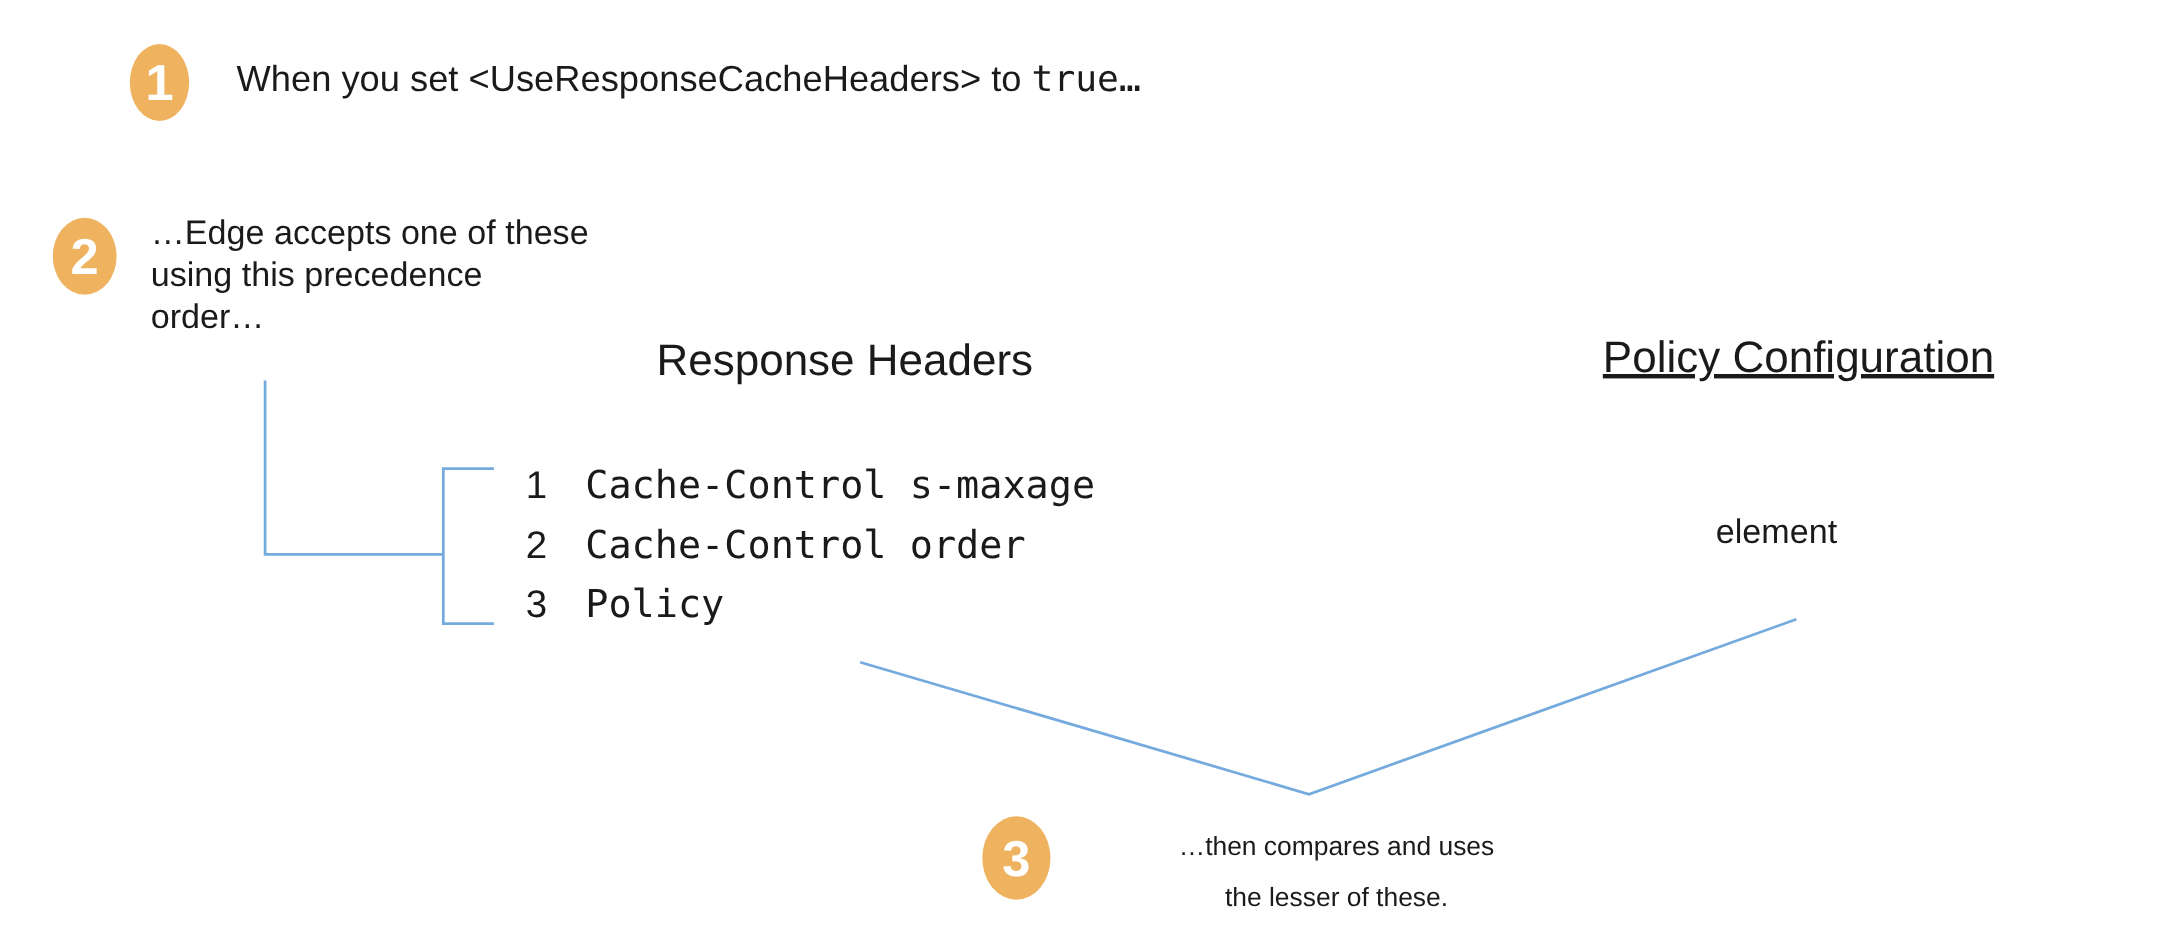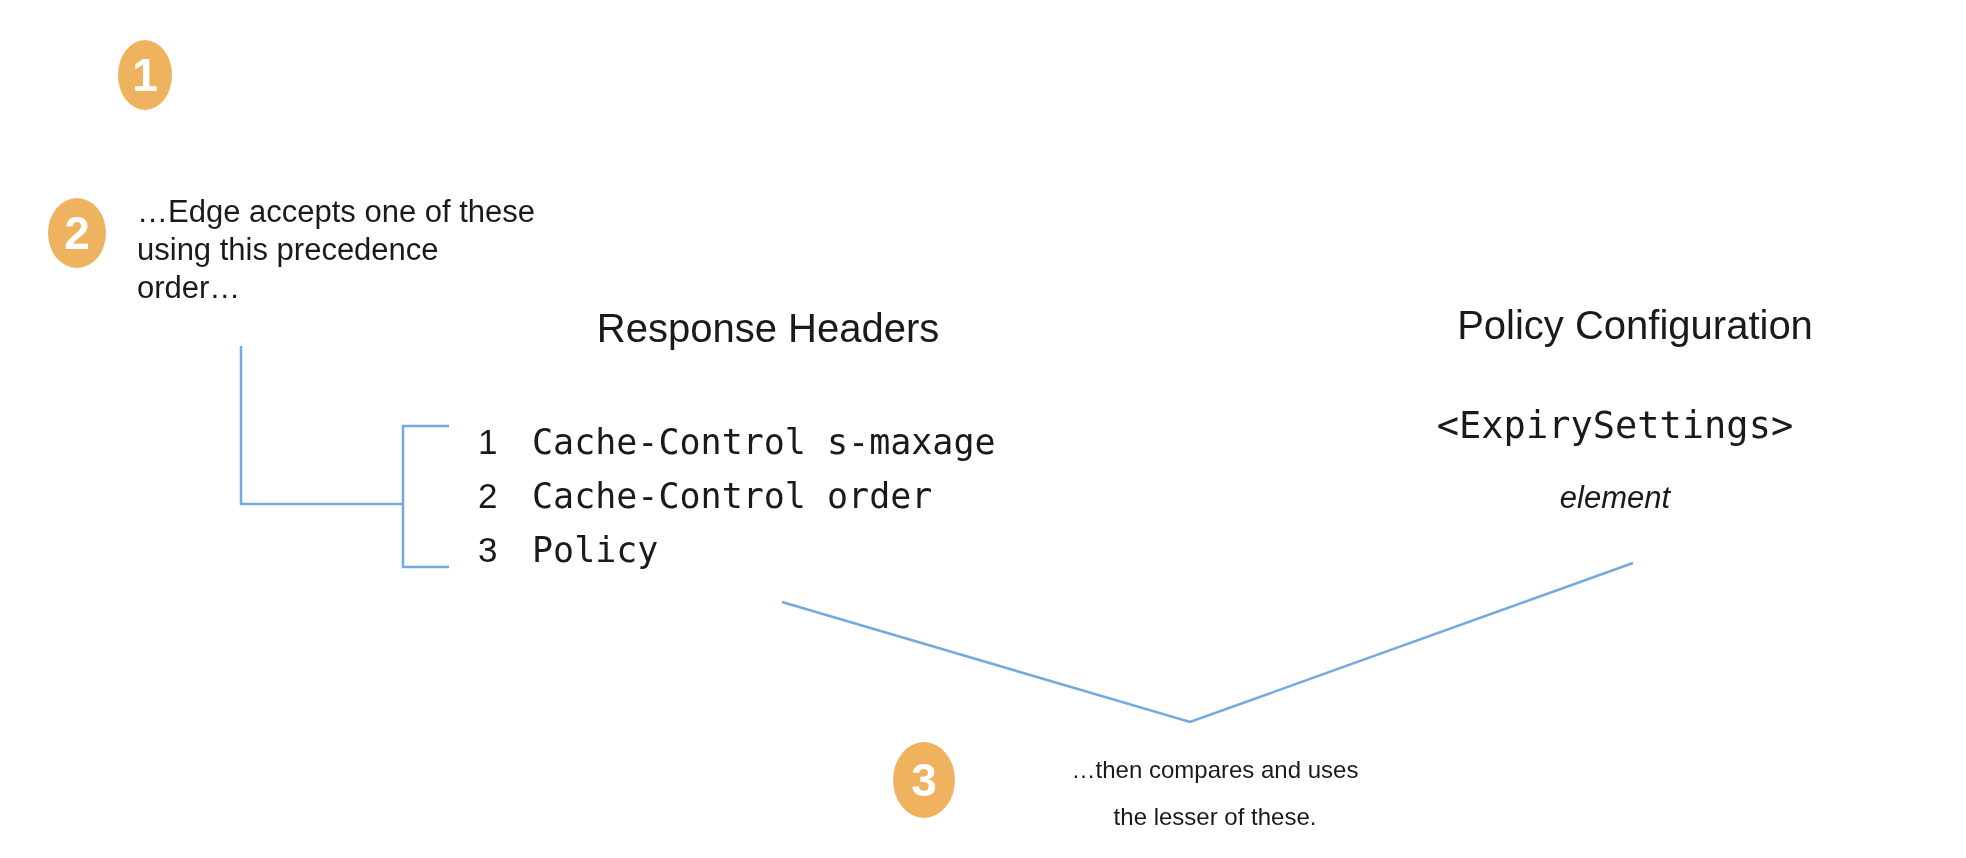--- a/index.html
+++ b/index.html
@@ -55,48 +55,51 @@
   }
   #rh-title {
     position: absolute; left: 543px; top: 306px; width: 450px;
     text-align: center; font-size: 40px;
   }
   #rh-list { position: absolute; left: 478px; top: 415px; }
   .rh-row { display: flex; line-height: 54px; font-size: 35px; }
   .rh-row .rank { width: 54px; font-size: 35px; }
   #pc-title {
     position: absolute; left: 1410px; top: 303px; width: 450px;
-    text-align: center; font-size: 40px;
+    text-align: center; font-size: 40px; text-decoration: underline;
   }
   #pc-code {
     position: absolute; left: 1390px; top: 404px; width: 450px;
     text-align: center; font-size: 37px;
   }
   #pc-caption {
-    position: absolute; left: 1390px; top: 480px; width: 450px;
-    text-align: center; font-size: 31px; font-style: italic;
+    position: absolute; left: 1390px; top: 466px; width: 450px;
+    text-align: center; font-size: 31px;
   }
   #step3-text {
     position: absolute; left: 980px; top: 746px; width: 470px;
     text-align: center; font-size: 24px; line-height: 47px;
   }
 </style>
 </head>
 <body>
 
 <div class="canvas">
 
   <svg class="lines" viewBox="0 0 1966 858">
     <polyline points="241,346 241,504 403,504"></polyline>
     <polyline points="449,426 403,426 403,567 449,567"></polyline>
     <polyline points="782,602 1190,722 1633,563"></polyline>
   </svg>
 
   <div class="badge" id="badge1">
     <span>1</span>
+  </div>
+  <div id="step1-text">
+    <span>When you set &lt;UseResponseCacheHeaders&gt; to </span><span class="mono">true…</span>
   </div>
 
   <div class="badge" id="badge2">
     <span>2</span>
   </div>
   <div id="step2-text" class="pre">…Edge accepts one of these
 using this precedence
 order…</div>
 
   <div id="rh-title">Response Headers</div>
@@ -110,21 +113,20 @@
       <span class="rank">2</span>
       <span class="mono">Cache-Control order</span>
     </div>
     <div class="rh-row">
       <span class="rank">3</span>
       <span class="mono">Policy</span>
     </div>
   </div>
 
   <div id="pc-title">Policy Configuration</div>
-  <div id="pc-code" class="mono">&lt;ExpirySettings&gt;</div>
   <div id="pc-caption">element</div>
 
   <div class="badge" id="badge3">
     <span>3</span>
   </div>
   <div id="step3-text" class="pre">…then compares and uses
 the lesser of these.</div>
 
 </div>
 

